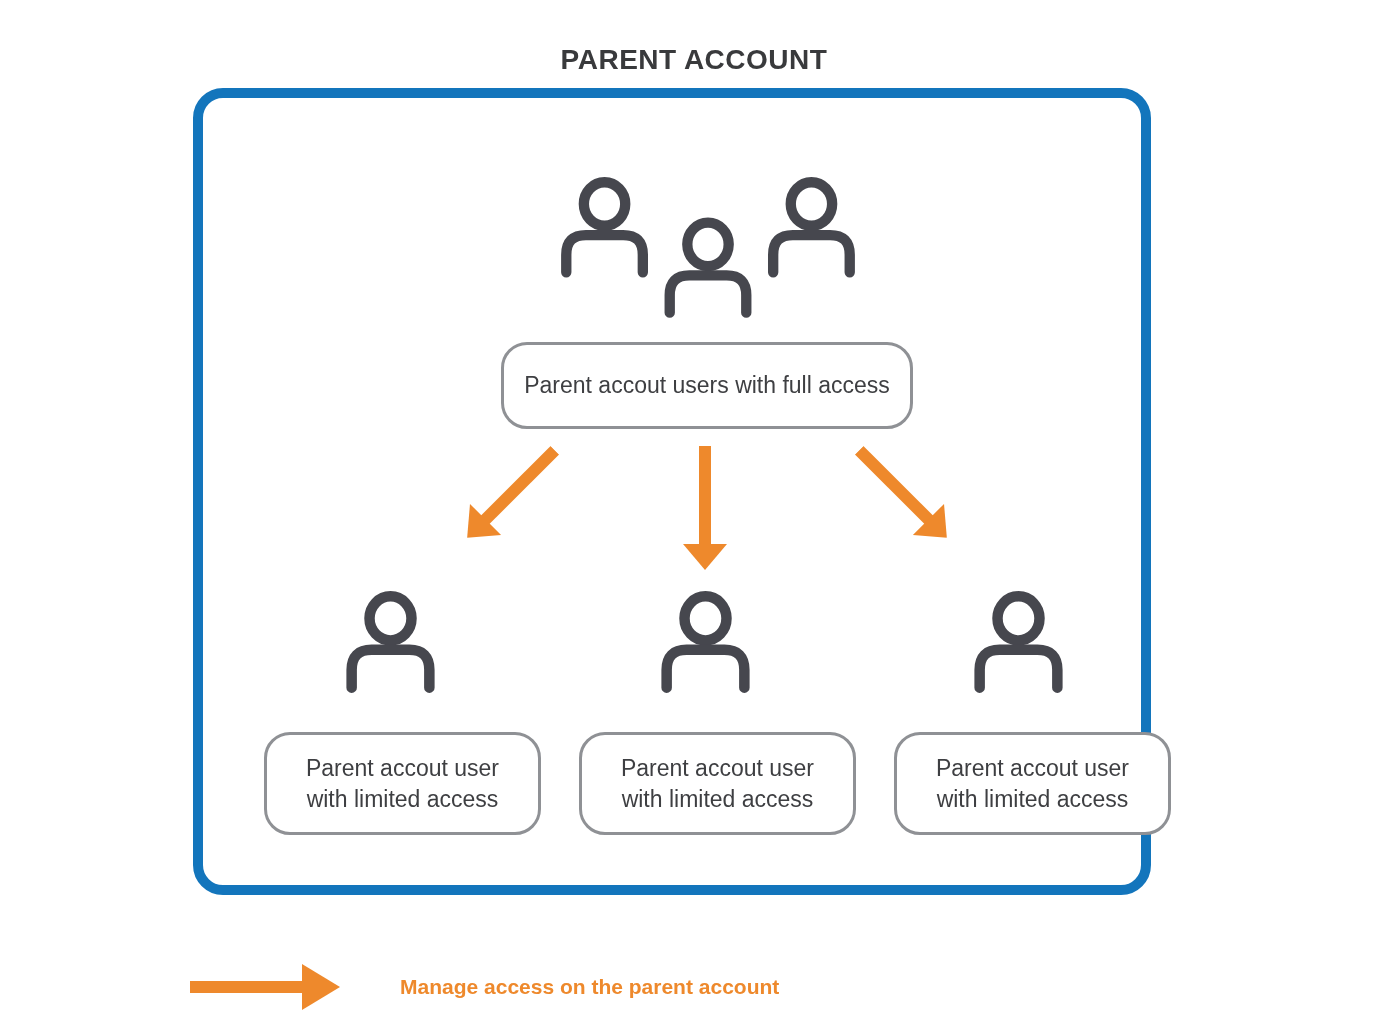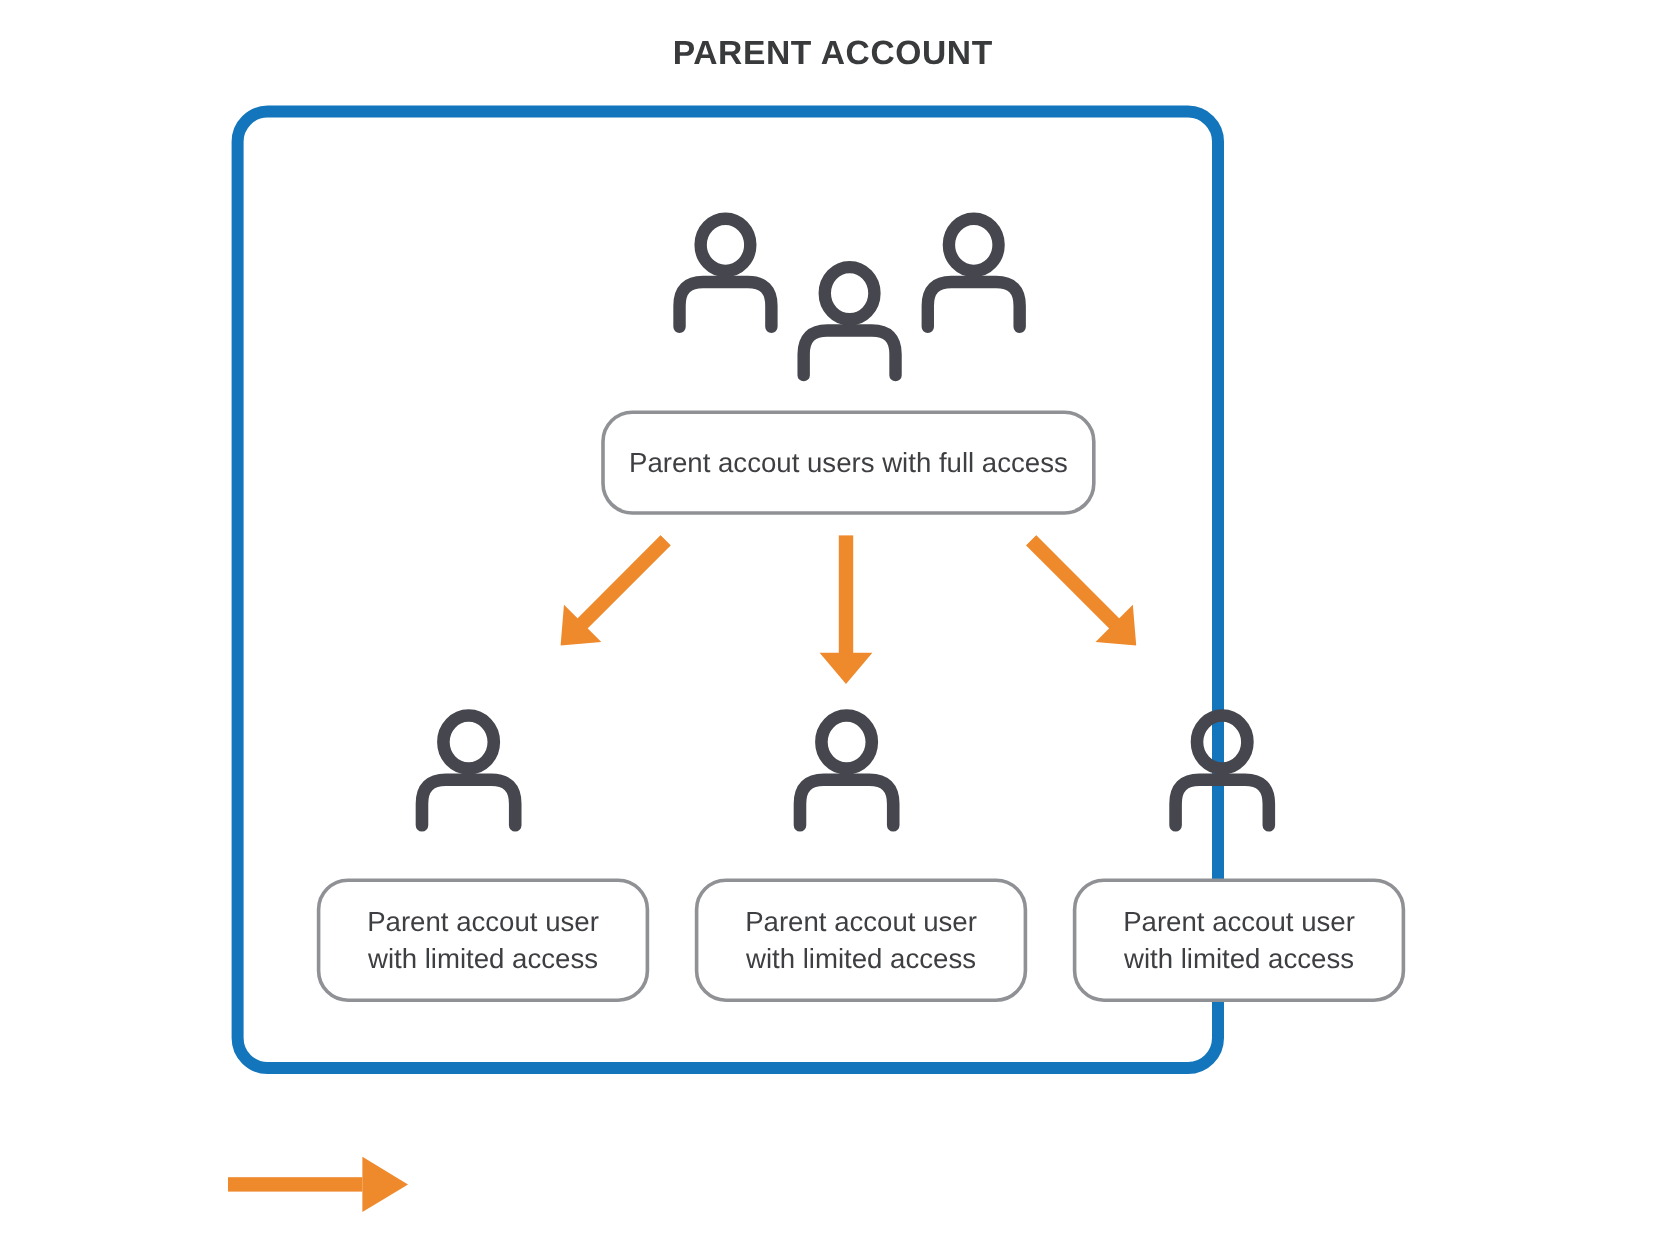--- a/index.html
+++ b/index.html
@@ -14,32 +14,32 @@
   .page{
     position:relative;
     width:1388px;
     height:1035px;
     background:#ffffff;
     font-family:"Liberation Sans","DejaVu Sans",sans-serif;
     overflow:hidden;
   }
   .title{
     position:absolute;
-    left:0; top:28px;
+    left:0; top:44px;
     width:1388px;
     text-align:center;
     font-size:28px;
     font-weight:700;
     letter-spacing:0.5px;
     color:#393A3C;
   }
   .frame{
     position:absolute;
     left:193px; top:88px;
-    width:827px; height:807px;
+    width:958px; height:807px;
     border:10px solid var(--border-blue);
     border-radius:30px;
     background:#ffffff;
   }
   .defs-svg{position:absolute;width:0;height:0;overflow:hidden;}
   .group-icon{
     position:absolute;
     left:355px; top:78px; 
     width:300px; height:145px;
   }
@@ -180,15 +180,16 @@
 
   </div>
 
   <div class="legend">
     <svg class="legend-arrow" viewBox="0 0 152 50">
       <g style="fill:var(--accent-orange)">
         <rect x="0" y="19" width="112" height="12"></rect>
         <polygon points="112,2 112,48 150,25"></polygon>
       </g>
     </svg>
+    <span class="legend-text">Manage access on the parent account</span>
   </div>
 
 </div>
 
 </body></html>

